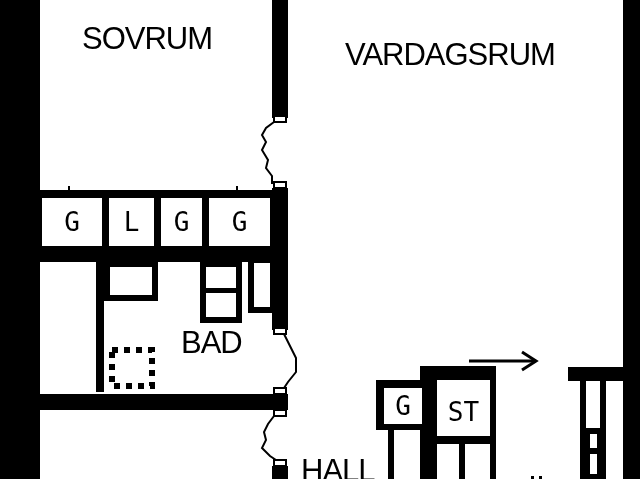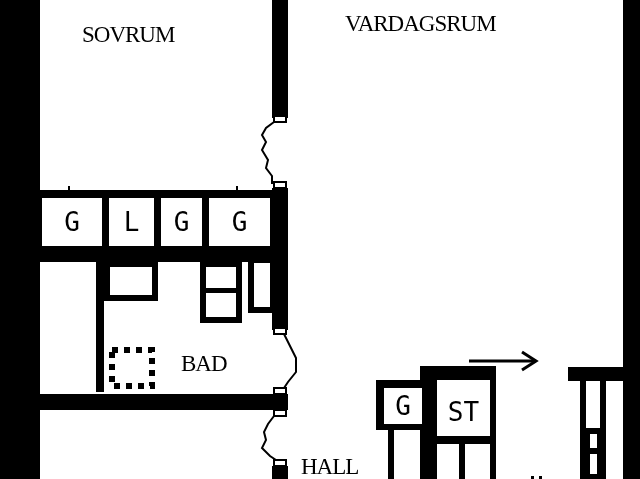--- a/index.html
+++ b/index.html
@@ -1,18 +1,18 @@
 <!DOCTYPE html>
 <html><head>
 <meta charset="utf-8">
 <style>
   html, body { margin:0; padding:0; background:#fff; }
   body { width:640px; height:479px; overflow:hidden; position:relative; font-family:"DejaVu Sans Mono", monospace; }
   .plan { position:absolute; left:0; top:0; width:640px; height:479px; }
-  .lbl { position:absolute; color:#000; font-family:Liberation Serif, serif; font-size:23px; letter-spacing:-1px; line-height:1; }
+  .lbl { position:absolute; color:#000; font-family:Liberation Sans, sans-serif; font-size:31px; letter-spacing:-1px; line-height:1; }
   .cell { position:absolute; background:#fff; display:flex; align-items:center; justify-content:center; font-size:26px; color:#000; }
 </style>
 </head>
 <body>
 
 <svg class="plan" width="640" height="479" viewBox="0 0 640 479" xmlns="http://www.w3.org/2000/svg">
 
   <rect x="0" y="0" width="640" height="479" fill="#fff"></rect>
 
   <rect x="0" y="0" width="40" height="479" fill="#000"></rect>
@@ -85,22 +85,22 @@
     <span>L</span>
   </div>
 <div class="cell" style="left:161px;top:198px;width:41px;height:48px;">
     <span>G</span>
   </div>
 <div class="cell" style="left:209px;top:198px;width:61px;height:48px;">
     <span>G</span>
   </div>
 
 <div class="lbl" style="left:82px;top:23px;">SOVRUM</div>
-<div class="lbl" style="left:345px;top:12px;">VARDAGSRUM</div>
-<div class="lbl" style="left:181px;top:352px;">BAD</div>
+<div class="lbl" style="left:345px;top:39px;">VARDAGSRUM</div>
+<div class="lbl" style="left:181px;top:327px;">BAD</div>
 <div class="lbl" style="left:301px;top:455px;">HALL</div>
 
 <div class="cell" style="left:384px;top:388px;width:38px;height:36px;">
     <span>G</span>
   </div>
 <div class="cell" style="left:437px;top:388px;width:53px;height:48px;justify-content:center;">
     <span>ST</span>
   </div>
 
 </body></html>

